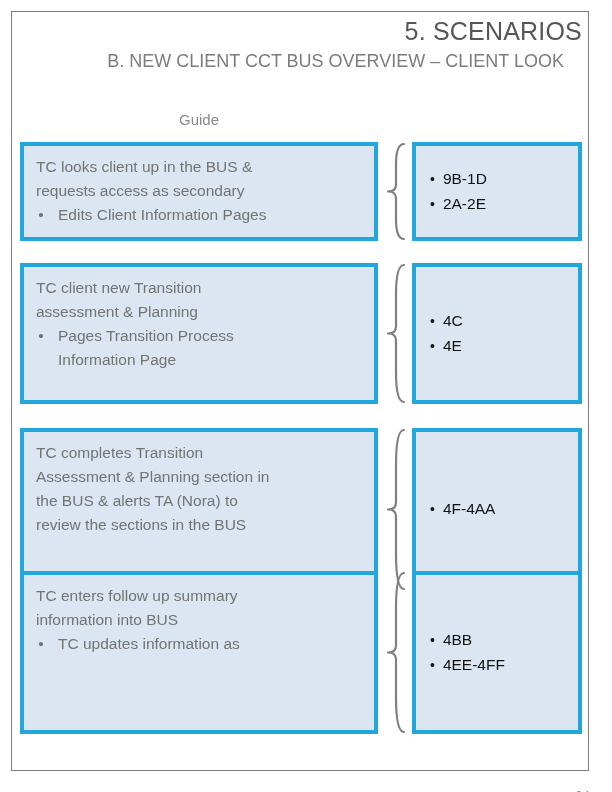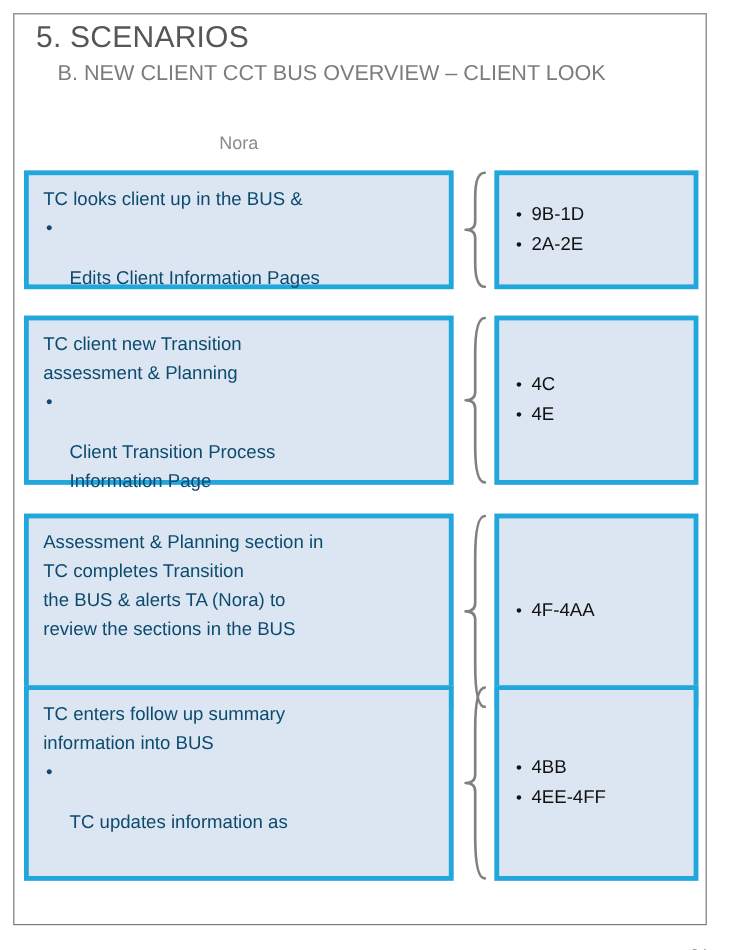--- a/index.html
+++ b/index.html
@@ -33,21 +33,21 @@
     box-sizing: border-box;
     pointer-events: none;
   }
 
   
   #title-block {
     position: absolute;
     left: 30px;
     top: 16px;
     width: 552px;
-    text-align: left;
+    text-align: right;
   }
   .slide-title {
     font-size: 25px;
     color: #565656;
     letter-spacing: 0.2px;
     line-height: 1.25;
     white-space: nowrap;
   }
   .slide-subtitle {
     font-size: 18px;
@@ -94,35 +94,35 @@
     width: 358px;
   }
   .section-box {
     left: 412px;
     width: 170px;
   }
 
   .task-inner {
     padding: 9px 9px 9px 12px;
     font-size: 15.5px;
-    color: #0c4a6e;
+    color: #737373;
     line-height: 1.55;
   }
   .task-line { white-space: nowrap; }
 
   .task-bullet {
     display: flex;
     gap: 12px;
   }
   .task-bullet .bdot {
     flex: 0 0 auto;
     width: 10px;
     text-align: center;
   }
-  .task-bullet .btxt { flex: 1 1 auto; margin-top: 42px; }
+  .task-bullet .btxt { flex: 1 1 auto; }
   .task-subline { padding-left: 22px; }
 
   
   .section-inner {
     height: 100%;
     display: flex;
     flex-direction: column;
     justify-content: center;
     padding-left: 14px;
     box-sizing: border-box;
@@ -159,27 +159,28 @@
 
 <div id="slide-page">
 
   <div id="page-frame"></div>
 
   <div id="title-block">
     <div class="slide-title">5. SCENARIOS</div>
     <div class="slide-subtitle">B. NEW CLIENT CCT BUS OVERVIEW – CLIENT LOOK</div>
   </div>
 
-  <div class="col-header" id="header-tasks">Nora</div>
+  <div class="col-header" id="header-tasks">Guide</div>
 
   <div id="rows-container">
       <div class="row" style="top: 142px; height: 99px;">
         <div class="task-box" style="height: 99px;">
           <div class="task-inner">
             <div class="task-line">TC looks client up in the BUS &amp;</div>
+            <div class="task-line">requests access as secondary</div>
             <div class="task-bullet">
               <span class="bdot">•</span>
               <span class="btxt">Edits Client Information Pages</span>
             </div>
           </div>
         </div>
         <div class="brace" style="height: 99px;">
           <svg width="22" height="99" viewBox="0 0 22 99">
             <path d="M20 2 Q12 2 12 22.3 L12 42.5 Q12 49.5 4 49.5 Q12 49.5 12 56.5 L12 76.7 Q12 97 20 97" fill="none" stroke="#808080" stroke-width="2.2" stroke-linecap="round" stroke-linejoin="round"></path>
           </svg>
@@ -197,21 +198,21 @@
           </div>
         </div>
       </div>
       <div class="row" style="top: 263px; height: 141px;">
         <div class="task-box" style="height: 141px;">
           <div class="task-inner">
             <div class="task-line">TC client new Transition</div>
             <div class="task-line">assessment &amp; Planning</div>
             <div class="task-bullet">
               <span class="bdot">•</span>
-              <span class="btxt">Client Transition Process</span>
+              <span class="btxt">Pages Transition Process</span>
             </div>
             <div class="task-subline">Information Page</div>
           </div>
         </div>
         <div class="brace" style="height: 141px;">
           <svg width="22" height="141" viewBox="0 0 22 141">
             <path d="M20 2 Q12 2 12 31.7 L12 63.5 Q12 70.5 4 70.5 Q12 70.5 12 77.5 L12 109.3 Q12 139 20 139" fill="none" stroke="#808080" stroke-width="2.2" stroke-linecap="round" stroke-linejoin="round"></path>
           </svg>
         </div>
         <div class="section-box" style="height: 141px;">
@@ -223,22 +224,22 @@
             <div class="sec-item">
               <span class="sdot">•</span>
               <span>4E</span>
             </div>
           </div>
         </div>
       </div>
       <div class="row" style="top: 428px; height: 163px;">
         <div class="task-box" style="height: 163px;">
           <div class="task-inner">
+            <div class="task-line">TC completes Transition</div>
             <div class="task-line">Assessment &amp; Planning section in</div>
-            <div class="task-line">TC completes Transition</div>
             <div class="task-line">the BUS &amp; alerts TA (Nora) to</div>
             <div class="task-line">review the sections in the BUS</div>
           </div>
         </div>
         <div class="brace" style="height: 163px;">
           <svg width="22" height="163" viewBox="0 0 22 163">
             <path d="M20 2 Q12 2 12 36.7 L12 74.5 Q12 81.5 4 81.5 Q12 81.5 12 88.5 L12 126.3 Q12 161 20 161" fill="none" stroke="#808080" stroke-width="2.2" stroke-linecap="round" stroke-linejoin="round"></path>
           </svg>
         </div>
         <div class="section-box" style="height: 163px;">

